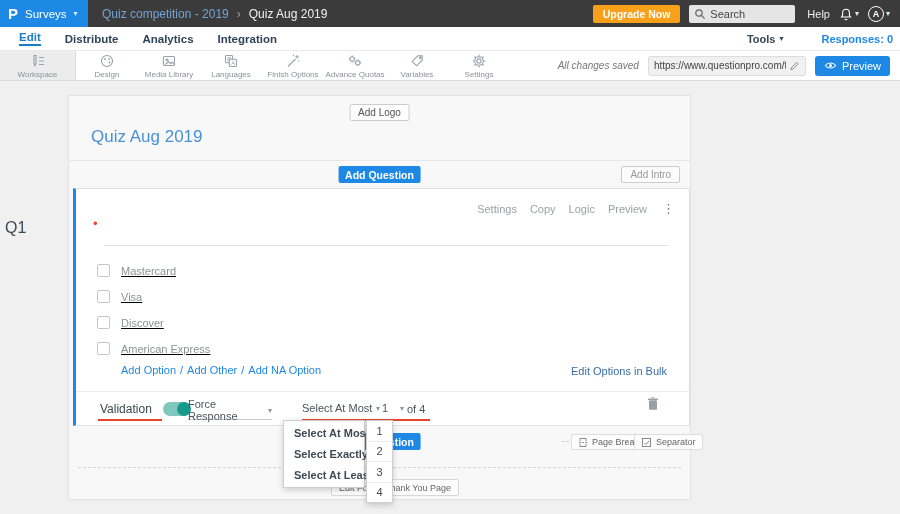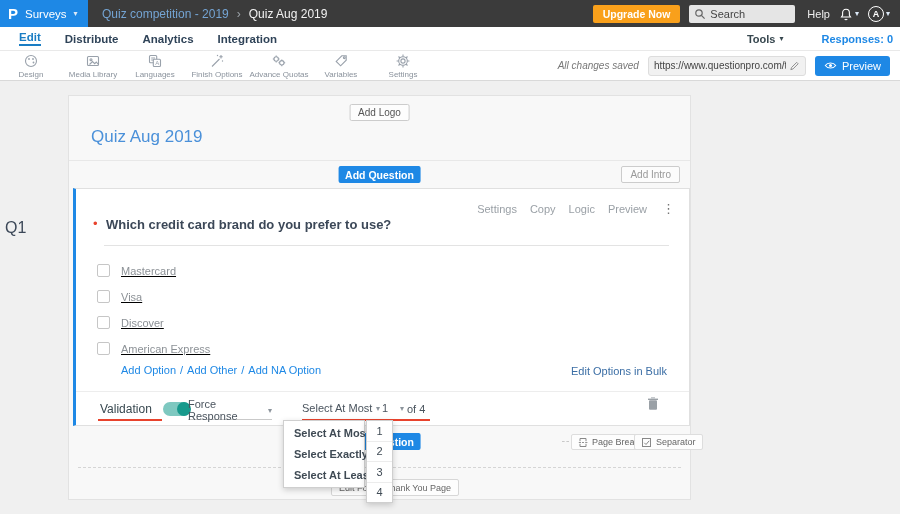--- a/index.html
+++ b/index.html
@@ -155,20 +155,27 @@
     <div class="navrow-right">
       <span class="tools-link">
           <span>Tools</span>
           <span class="caret-d">▾</span>
         </span>
       <span class="responses">Responses: 0</span>
     </div>
   </div>
 
   <div class="toolbar">
+    <div class="tool-item active">
+      <svg width="16" height="16" viewBox="0 0 16 16" fill="none" stroke="#99a1ab" stroke-width="1.1">
+          <path d="M4 2.5 v8 l1 2.3 1-2.3 v-8 z"></path>
+          <path d="M9 4.5h5 M9 8h5 M9 11.5h5"></path>
+        </svg>
+      <span class="tool-label">Workspace</span>
+    </div>
     <div class="tool-item">
       <svg width="16" height="16" viewBox="0 0 16 16" fill="none" stroke="#99a1ab" stroke-width="1.1">
           <circle cx="8" cy="8" r="5.5"></circle>
           <circle cx="6" cy="6" r=".9" fill="#99a1ab" stroke="none"></circle>
           <circle cx="10" cy="6" r=".9" fill="#99a1ab" stroke="none"></circle>
           <circle cx="10.5" cy="9.5" r=".9" fill="#99a1ab" stroke="none"></circle>
         </svg>
       <span class="tool-label">Design</span>
     </div>
     <div class="tool-item">
@@ -251,21 +258,20 @@
 
       <div class="question-card">
         <div class="q-actions">
           <span class="q-action">Settings</span>
           <span class="q-action">Copy</span>
           <span class="q-action">Logic</span>
           <span class="q-action">Preview</span>
           <span class="q-more">⋮</span>
         </div>
         <span class="req-dot">•</span>
-        <div class="q-text">Which credit card brand do you prefer to use?</div>
         <div class="q-underline"></div>
 
         <div class="opt-row" style="top:75px">
           <span class="checkbox"></span>
           <span class="opt-label">Mastercard</span>
         </div>
         <div class="opt-row" style="top:101px">
           <span class="checkbox"></span>
           <span class="opt-label">Visa</span>
         </div>

